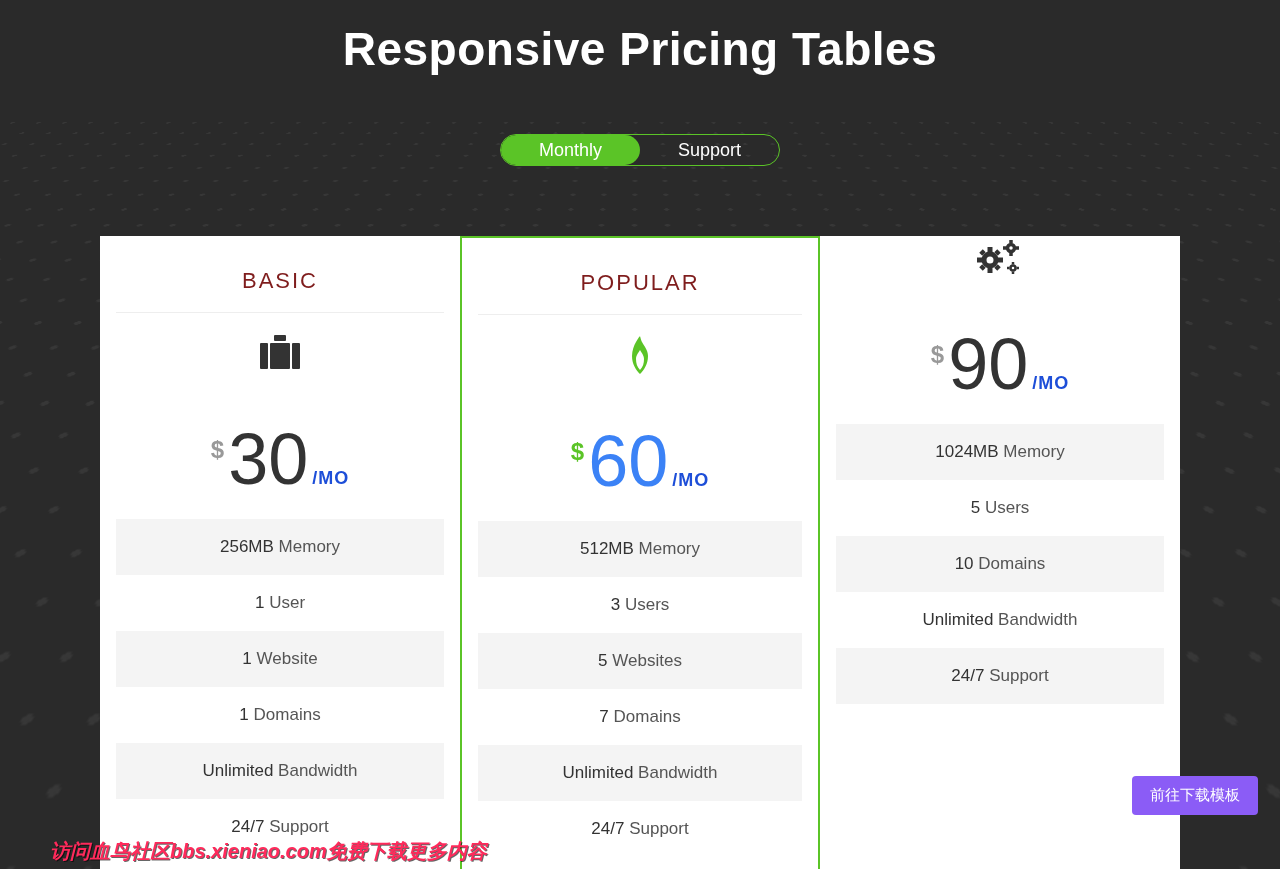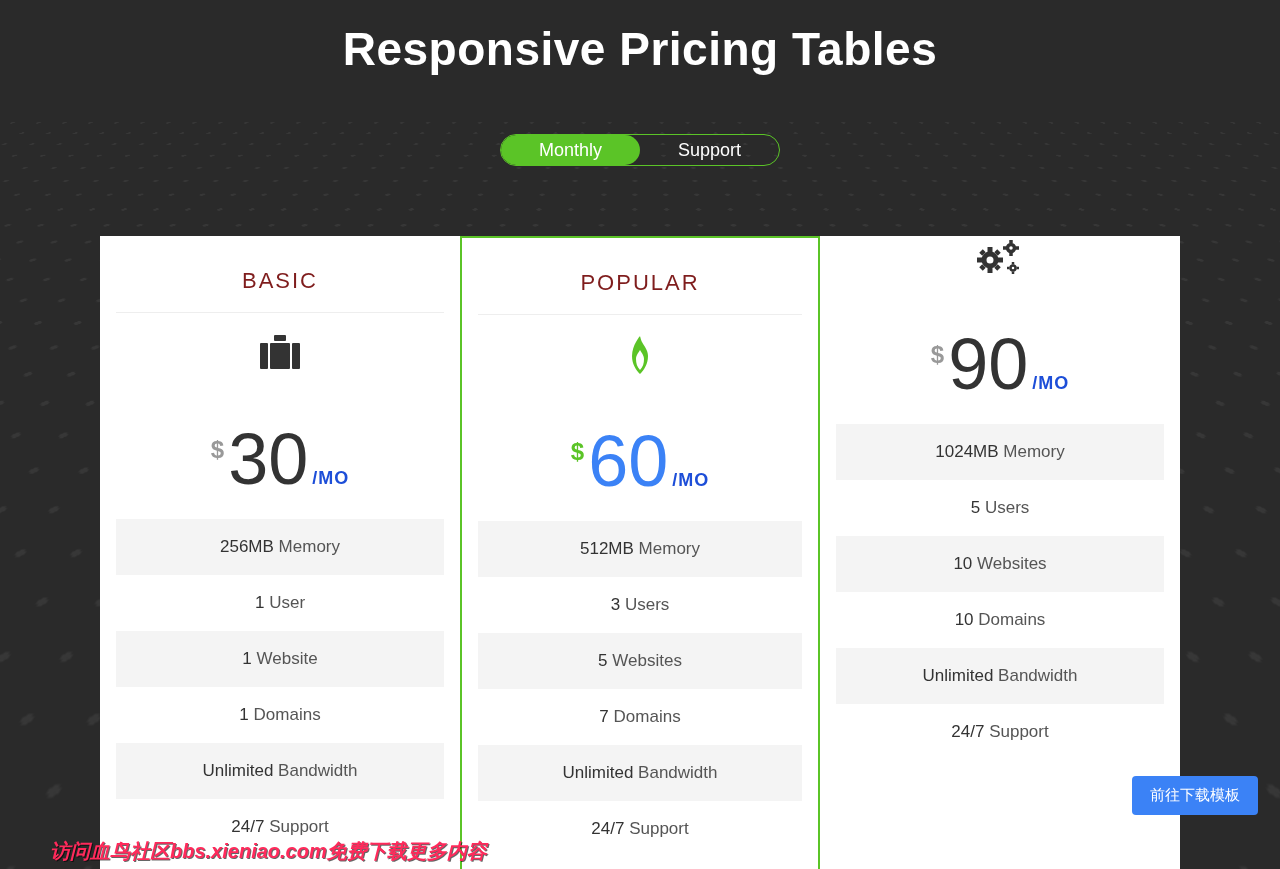--- a/index.html
+++ b/index.html
@@ -129,21 +129,21 @@
   font-size: 17px;
   color: #555;
 }
 .features li:nth-child(odd) { background: #f4f4f4; }
 .features li b { color: #333; font-weight: 400; }
 
 .download-btn {
   position: absolute;
   right: 22px;
   bottom: 54px;
-  background: #3b82f6;
+  background: #8b5cf6;
   color: #fff;
   border: none;
   border-radius: 4px;
   padding: 10px 18px;
   font-size: 15px;
   cursor: pointer;
   z-index: 10;
   font-family: inherit;
 }
 .watermark {
@@ -261,21 +261,20 @@
         </svg>
       </div>
       <div class="price-row">
         <span class="currency">$</span>
         <span class="amount">90</span>
         <span class="per">/MO</span>
       </div>
       <ul class="features">
         <li><b>1024MB</b><span> Memory</span></li>
         <li><b>5</b><span> Users</span></li>
-        <li><b>10</b><span> Websites</span></li>
         <li><b>10</b><span> Domains</span></li>
         <li><b>Unlimited</b><span> Bandwidth</span></li>
         <li><b>24/7</b><span> Support</span></li>
       </ul>
 
     </div>
 
   </div>
 </div>
 

